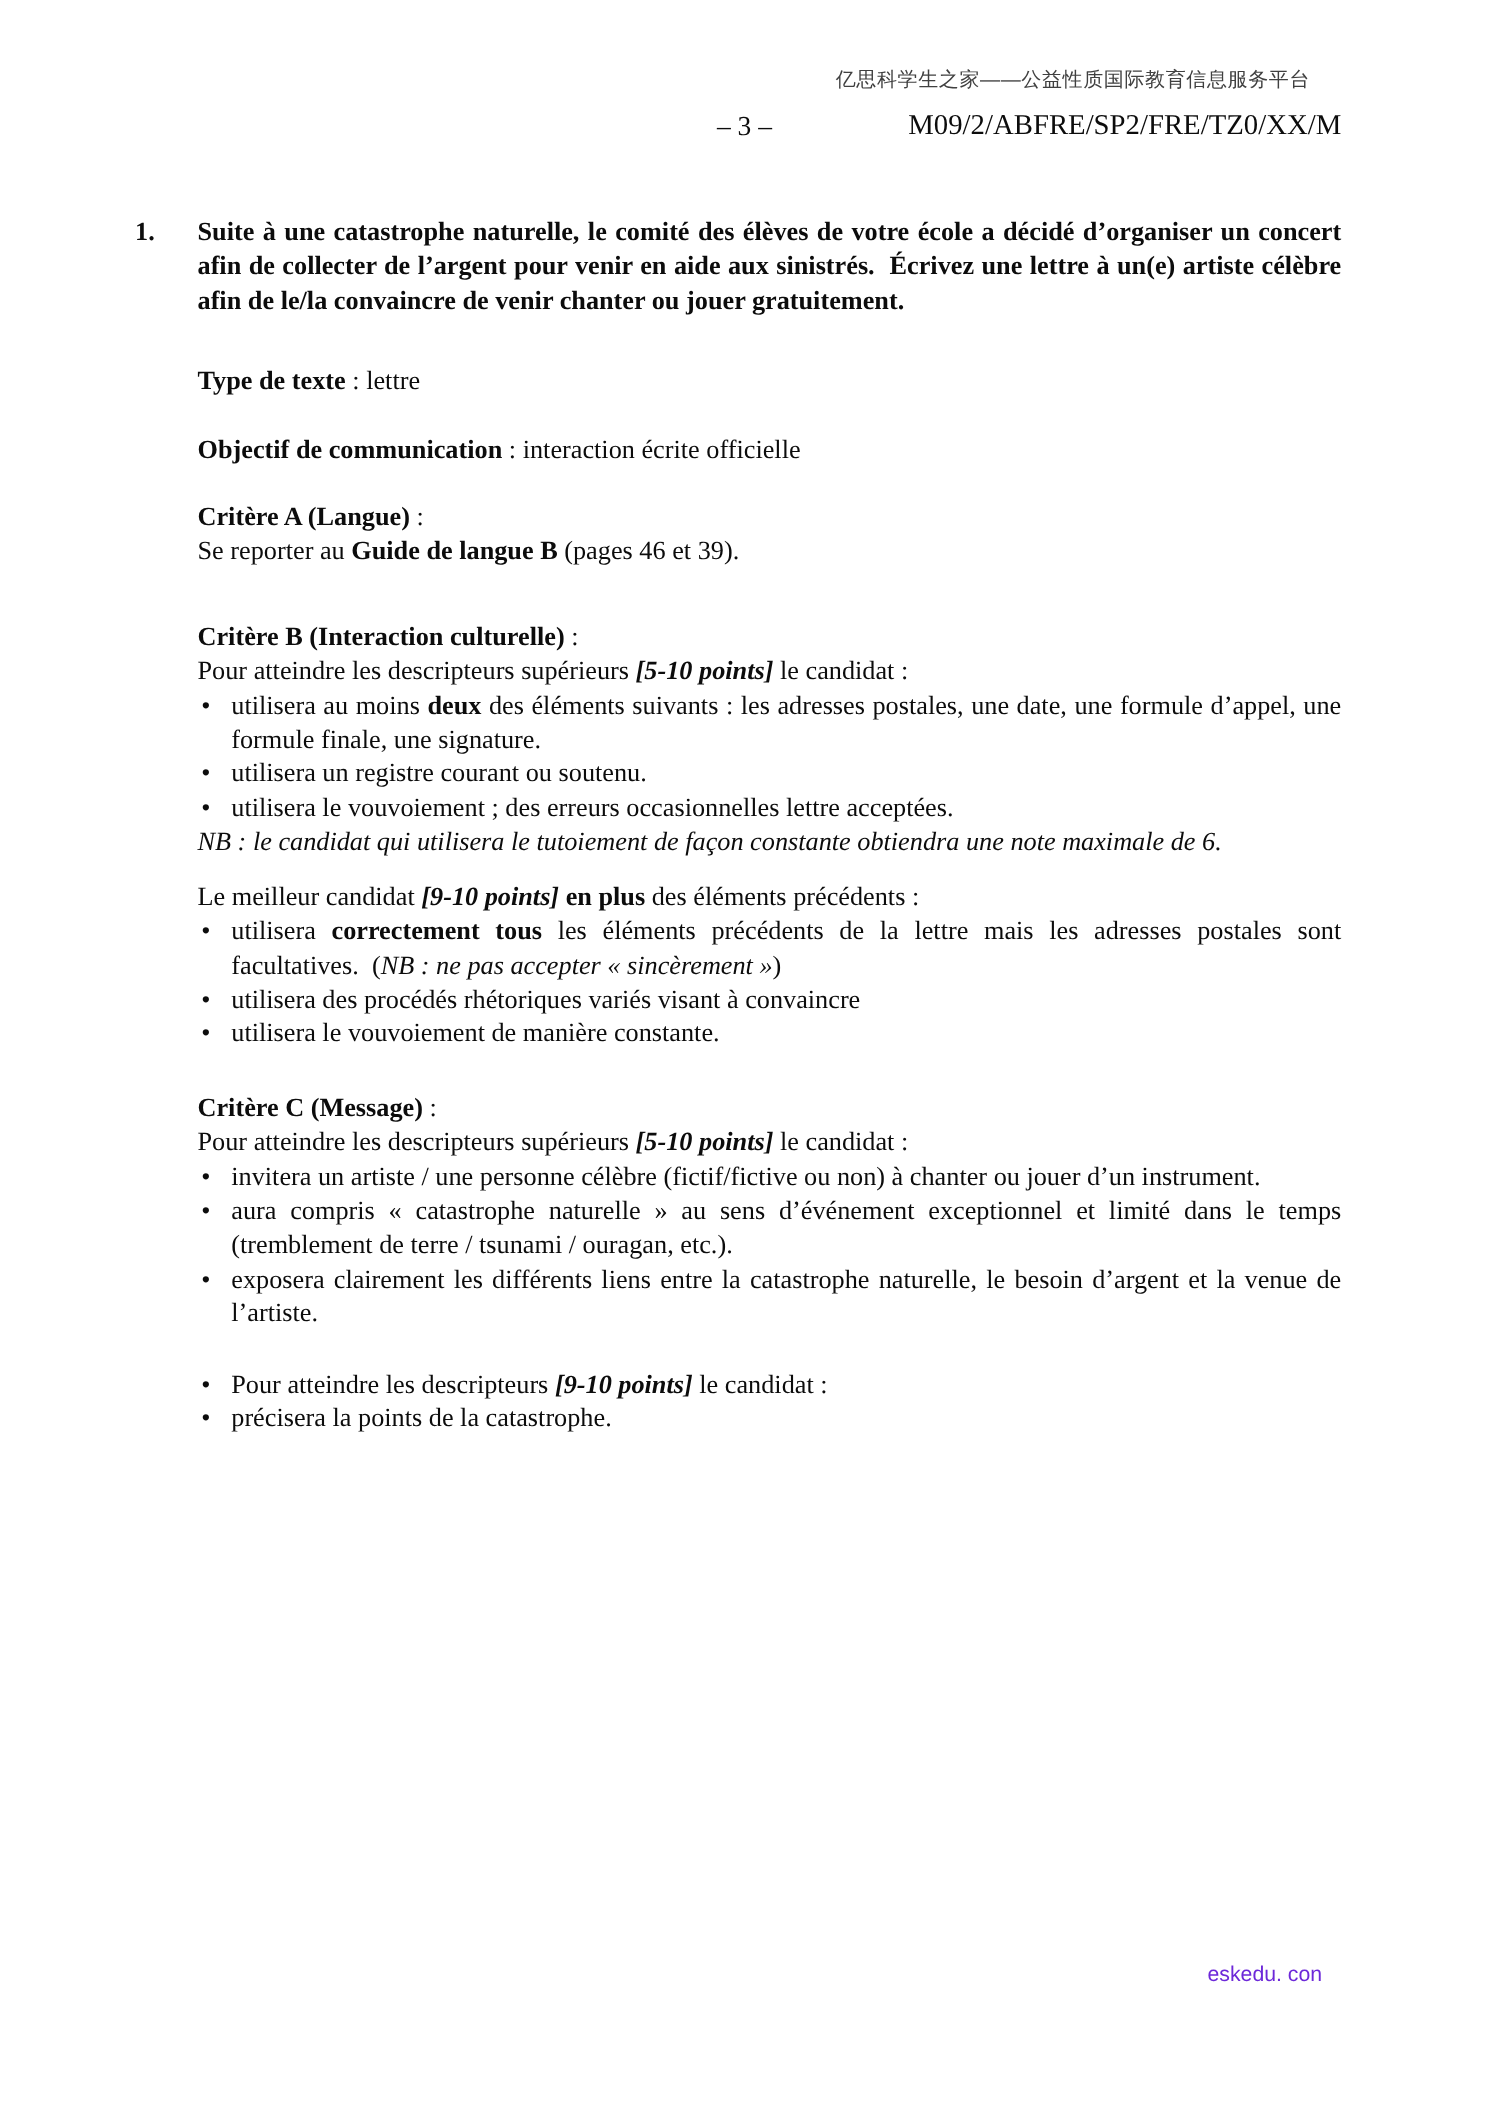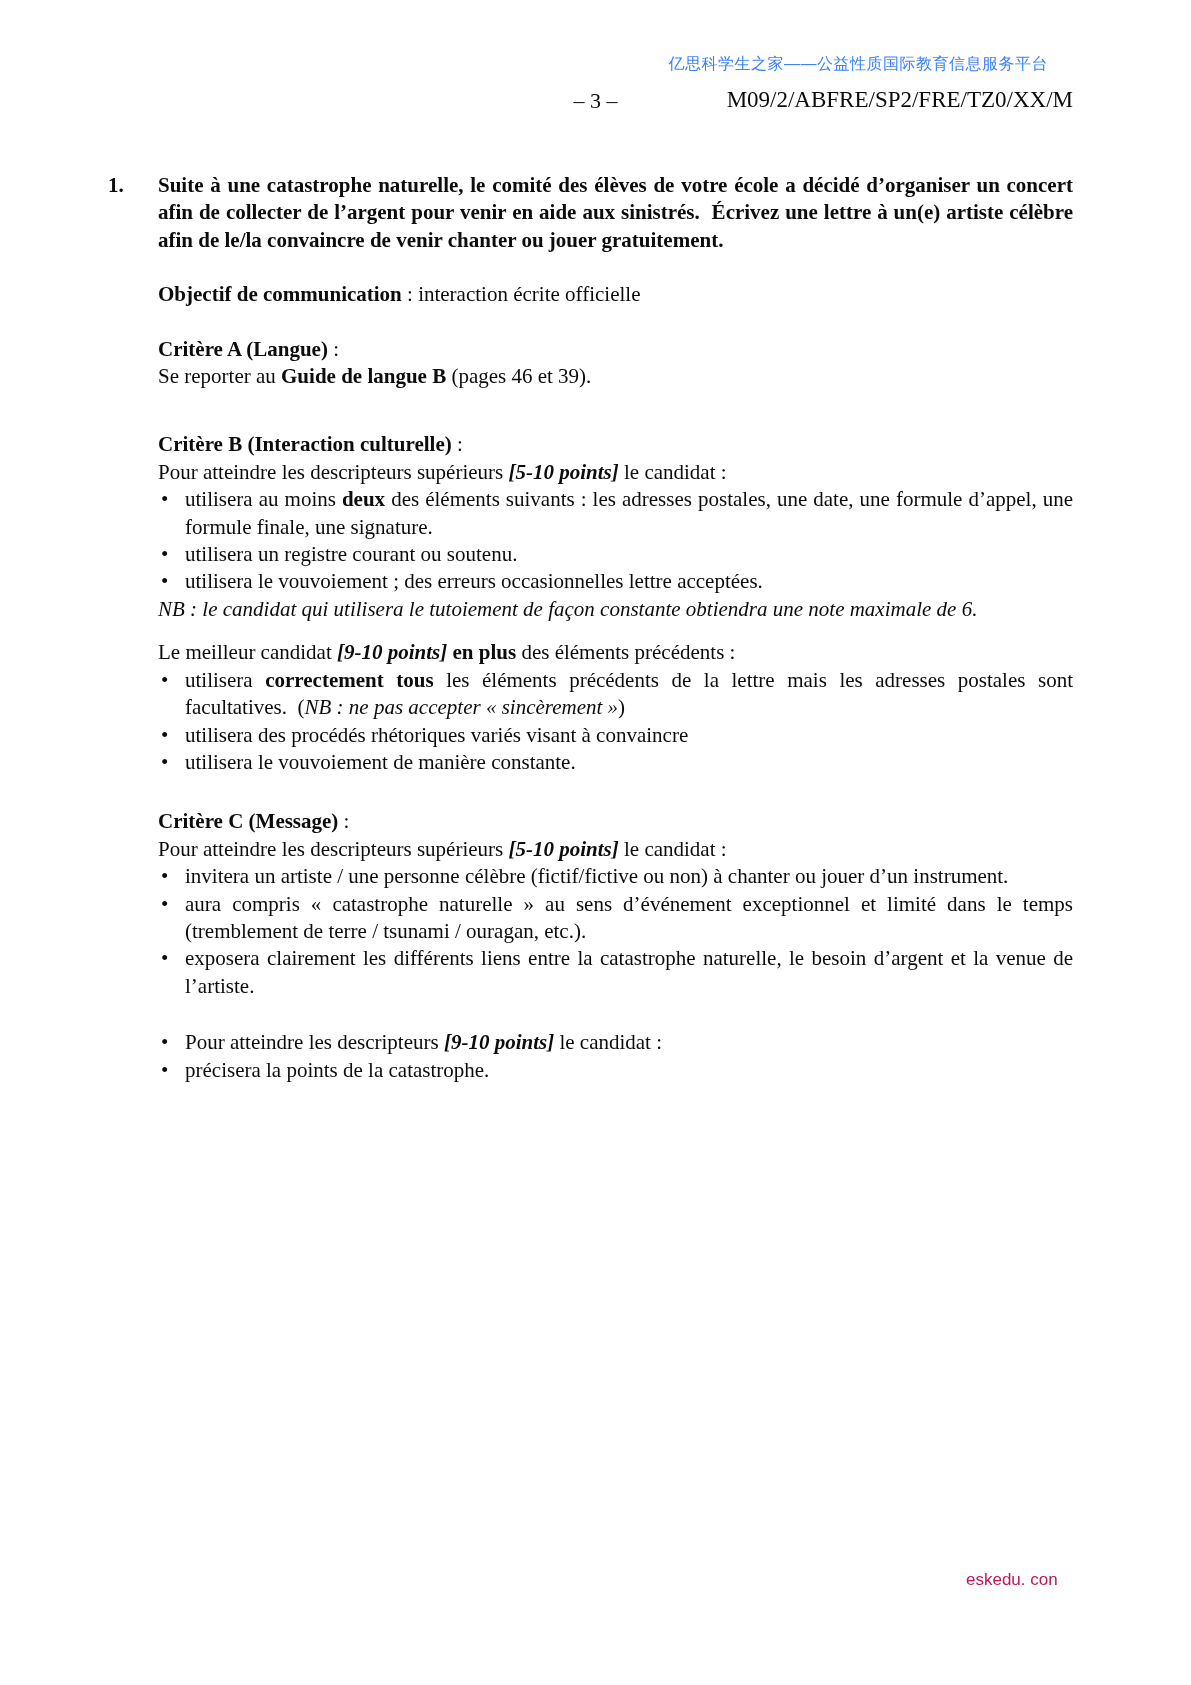--- a/index.html
+++ b/index.html
@@ -7,21 +7,21 @@
     position:relative;
     width:1191px; height:1685px;
     background:#ffffff;
     font-family:"Liberation Serif", serif;
     color:#0c0c0c;
     overflow:hidden;
   }
   .watermark-top {
     position:absolute; top:54px; right:143px;
     font-family:"Liberation Sans", sans-serif;
-    font-size:16px; color:#3b82f6; letter-spacing:0.5px;
+    font-size:16px; color:#404040; letter-spacing:0.5px;
     white-space:nowrap;
   }
   .page-number {
     position:absolute; top:88px; left:0; width:1191px;
     text-align:center; font-size:22px; white-space:nowrap;
   }
   .paper-code {
     position:absolute; top:87px; right:118px;
     font-size:23px; white-space:nowrap;
   }
@@ -43,40 +43,41 @@
   .i { font-style:italic; }
   .mt37 { margin-top:37px; }
   .mt27 { margin-top:27px; }
   .mt30 { margin-top:41px; }
   .mt16 { margin-top:16px; }
   .mt32 { margin-top:32px; }
   .mt29 { margin-top:29px; }
   .footer-watermark {
     position:absolute; top:1570px; left:966px;
     font-family:"Liberation Sans", sans-serif;
-    font-size:17px; color:#be185d; white-space:nowrap;
+    font-size:17px; color:#6d28d9; white-space:nowrap;
   }
 </style>
 </head>
 <body>
 
 <div class="page">
 
   <div class="watermark-top">亿思科学生之家——公益性质国际教育信息服务平台</div>
 
   <div class="page-number">– 3 –</div>
   <div class="paper-code">M09/2/ABFRE/SP2/FRE/TZ0/XX/M</div>
 
   <div class="content">
 
     <div class="question">
       <span class="qnum">1.</span>
       <span><span class="b">Suite à une catastrophe naturelle, le comité des élèves de votre école a décidé d’organiser un concert afin de collecter de l’argent pour venir en aide aux sinistrés.&nbsp; Écrivez une lettre à un(e) artiste célèbre afin de le/la convaincre de venir chanter ou jouer gratuitement.</span></span>
     </div>
 
+    <div class="block mt37"><span class="b">Type de texte</span><span> : lettre</span></div>
     <div class="block mt27"><span class="b">Objectif de communication</span><span> : interaction écrite officielle</span></div>
 
     <div class="block mt27"><span class="b">Critère A (Langue)</span><span> :</span></div>
     <div class="block"><span>Se reporter au </span><span class="b">Guide de langue B</span><span> (pages 46 et 39).</span></div>
 
     <div class="block mt30"><span class="b">Critère B (Interaction culturelle)</span><span> :</span></div>
     <div class="block"><span>Pour atteindre les descripteurs supérieurs </span><span class="b i">[5-10 points]</span><span> le candidat :</span></div>
     <div class="bullet"><span>utilisera au moins </span><span class="b">deux</span><span> des éléments suivants : les adresses postales, une date, une formule d’appel, une formule finale, une signature.</span></div>
     <div class="bullet"><span>utilisera un registre courant ou soutenu.</span></div>
     <div class="bullet"><span>utilisera le vouvoiement ; des erreurs occasionnelles lettre acceptées.</span></div>

